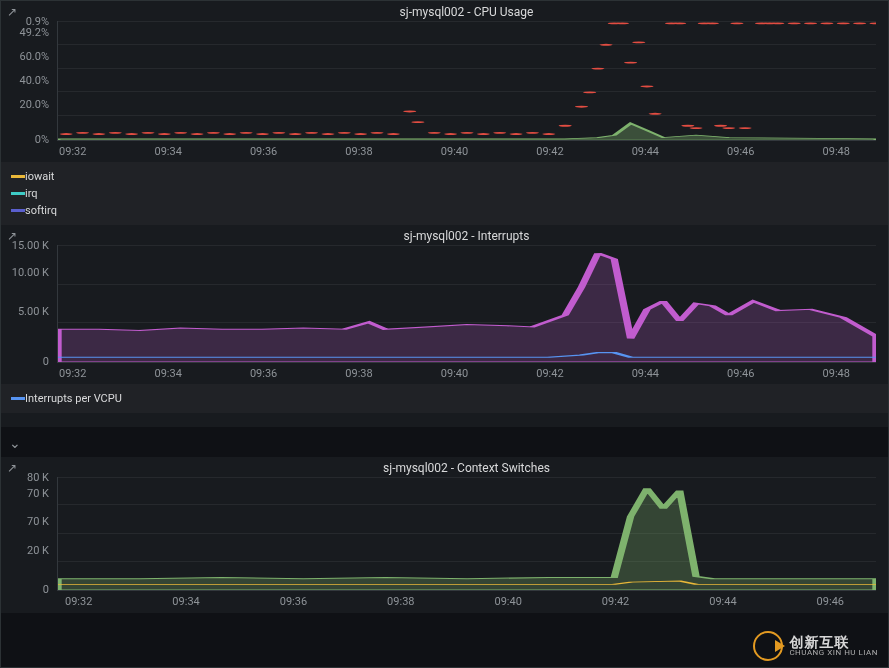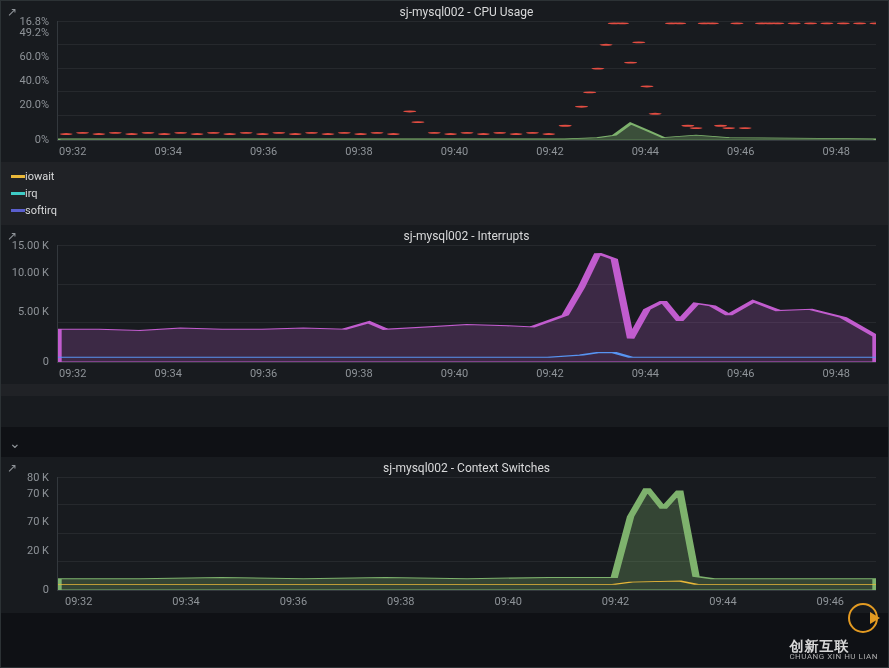--- a/index.html
+++ b/index.html
@@ -86,26 +86,25 @@
     background: #0f1115;
     padding: 6px 8px;
     color: #8e9398;
     cursor: pointer;
   }
   .row-collapse::before { content: "\2304"; font-size: 14px; }
   svg.plot-svg { position: absolute; inset: 0; width: 100%; height: 100%; }
   .watermark {
     position: absolute;
     right: 10px; bottom: 6px;
-    display: flex; align-items: flex-end; gap: 6px;
+    display: flex; align-items: center; gap: 6px;
     color: #e8e8e8;
     font-size: 11px;
     opacity: 0.92;
     pointer-events: none;
-    flex-direction: column;
   }
   .wm-logo {
     width: 30px; height: 30px;
     position: relative;
     border: 2px solid #f5a623;
     border-radius: 50%;
   }
   .wm-logo::after {
     content: "";
     position: absolute; right: -4px; top: 50%;
@@ -125,21 +124,21 @@
 <div class="panel" style="height:196px">
   <span class="panel-link">↗</span>
   <div class="panel-title">sj-mysql002 - CPU Usage</div>
   <div class="chart-area" style="height:120px">
     <div class="yaxis">
       <span class="ylabel" style="bottom:-5px;transform:none">0%</span>
       <span class="ylabel" style="bottom:20%">20.0%</span>
       <span class="ylabel" style="bottom:40%">40.0%</span>
       <span class="ylabel" style="bottom:60%">60.0%</span>
       <span class="ylabel" style="bottom:80%">49.2%</span>
-      <span class="ylabel" style="top:0">16.8%</span>
+      <span class="ylabel" style="top:0">0.9%</span>
     </div>
     <div class="plot">
       <div class="grid-h" style="bottom:20%"></div>
       <div class="grid-h" style="bottom:40%"></div>
       <div class="grid-h" style="bottom:60%"></div>
       <div class="grid-h" style="bottom:80%"></div>
       <div class="grid-h" style="top:0"></div>
       <svg class="plot-svg" viewBox="0 0 100 100" preserveAspectRatio="none">
 
         <path d="M0,99 L5,99 45,99 62,99 66,98 68,96 70,86 72,92 74,98 78,96 82,98 100,99 L100,100 L0,100 Z" fill="#7eb26d" fill-opacity="0.35" stroke="#7eb26d" stroke-width="0.6"></path>
@@ -264,20 +263,24 @@
       <span>09:34</span>
       <span>09:36</span>
       <span>09:38</span>
       <span>09:40</span>
       <span>09:42</span>
       <span>09:44</span>
       <span>09:46</span>
       <span>09:48</span>
   </div>
   <div class="legend">
+    <div class="legend-row">
+        <span class="legend-swatch" style="background:#5794f2"></span>
+        <span>Interrupts per VCPU</span>
+      </div>
   </div>
 </div>
 
 <div class="row-collapse"></div>
 
 <div class="panel" style="height:158px">
   <span class="panel-link">↗</span>
   <div class="panel-title">sj-mysql002 - Context Switches</div>
   <div class="chart-area" style="height:114px">
     <div class="yaxis">

